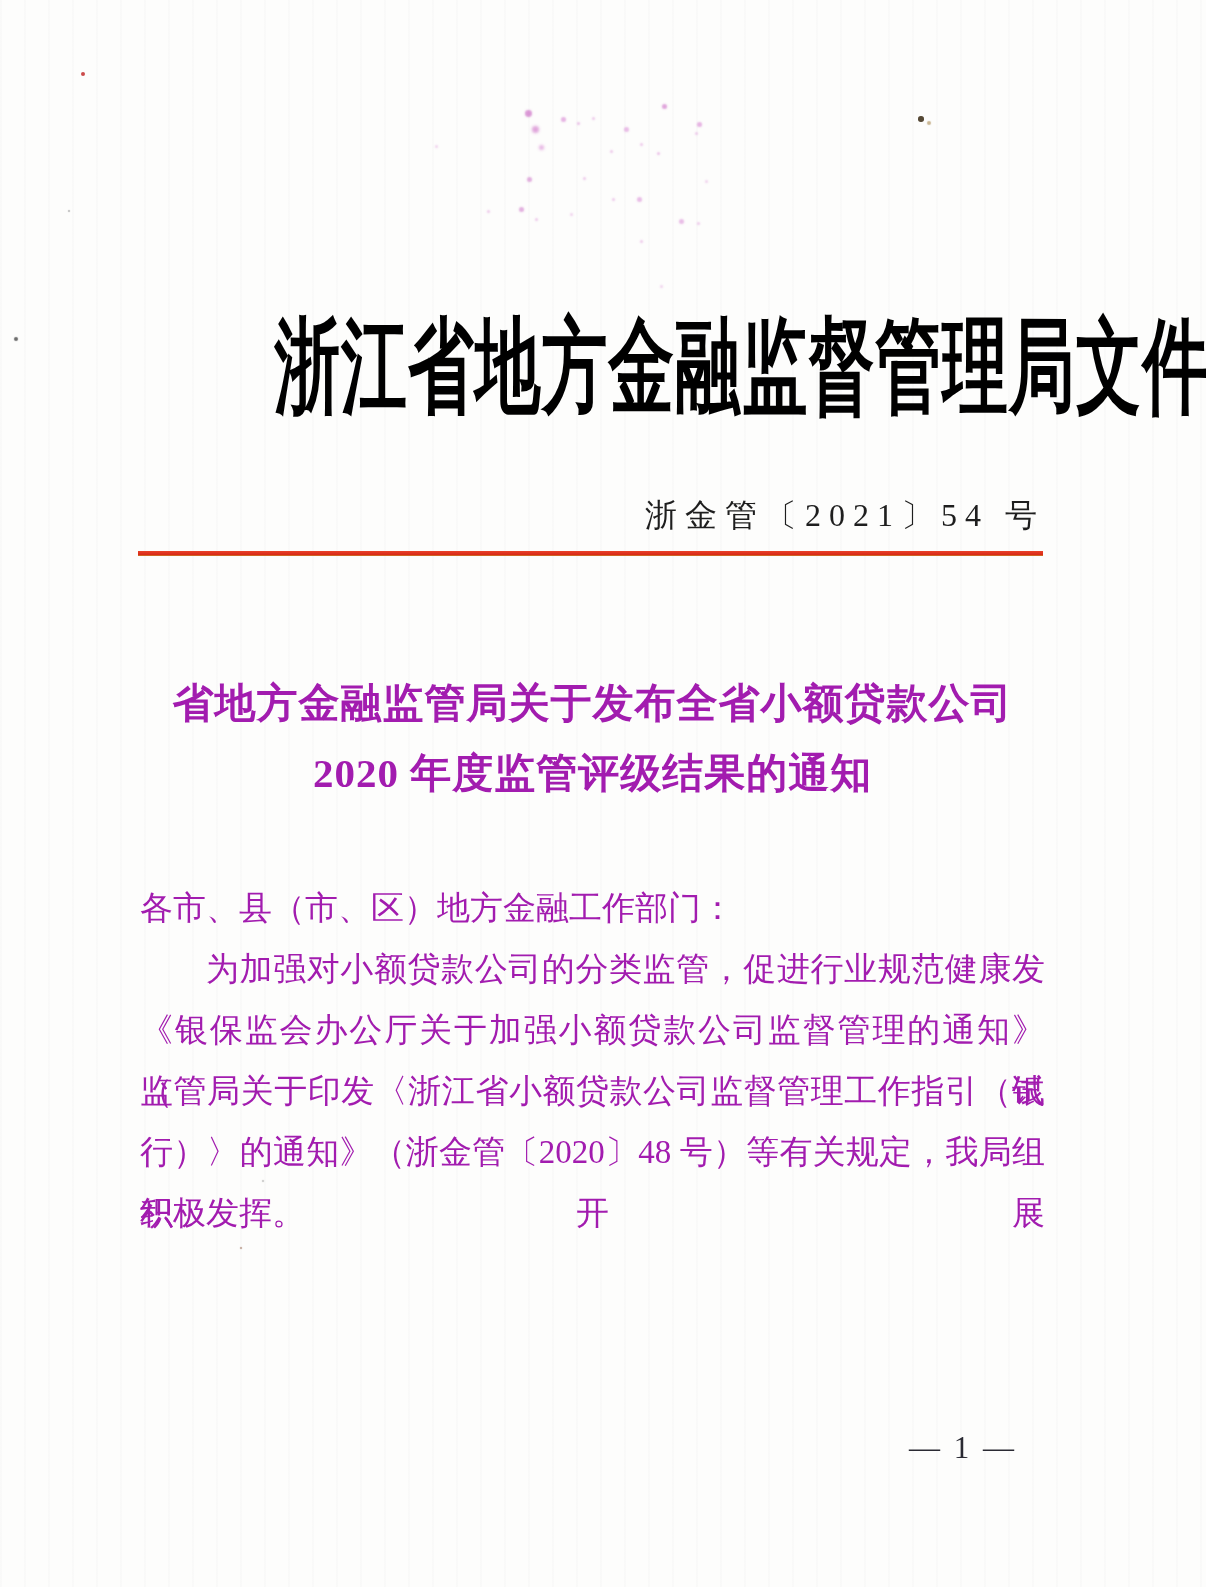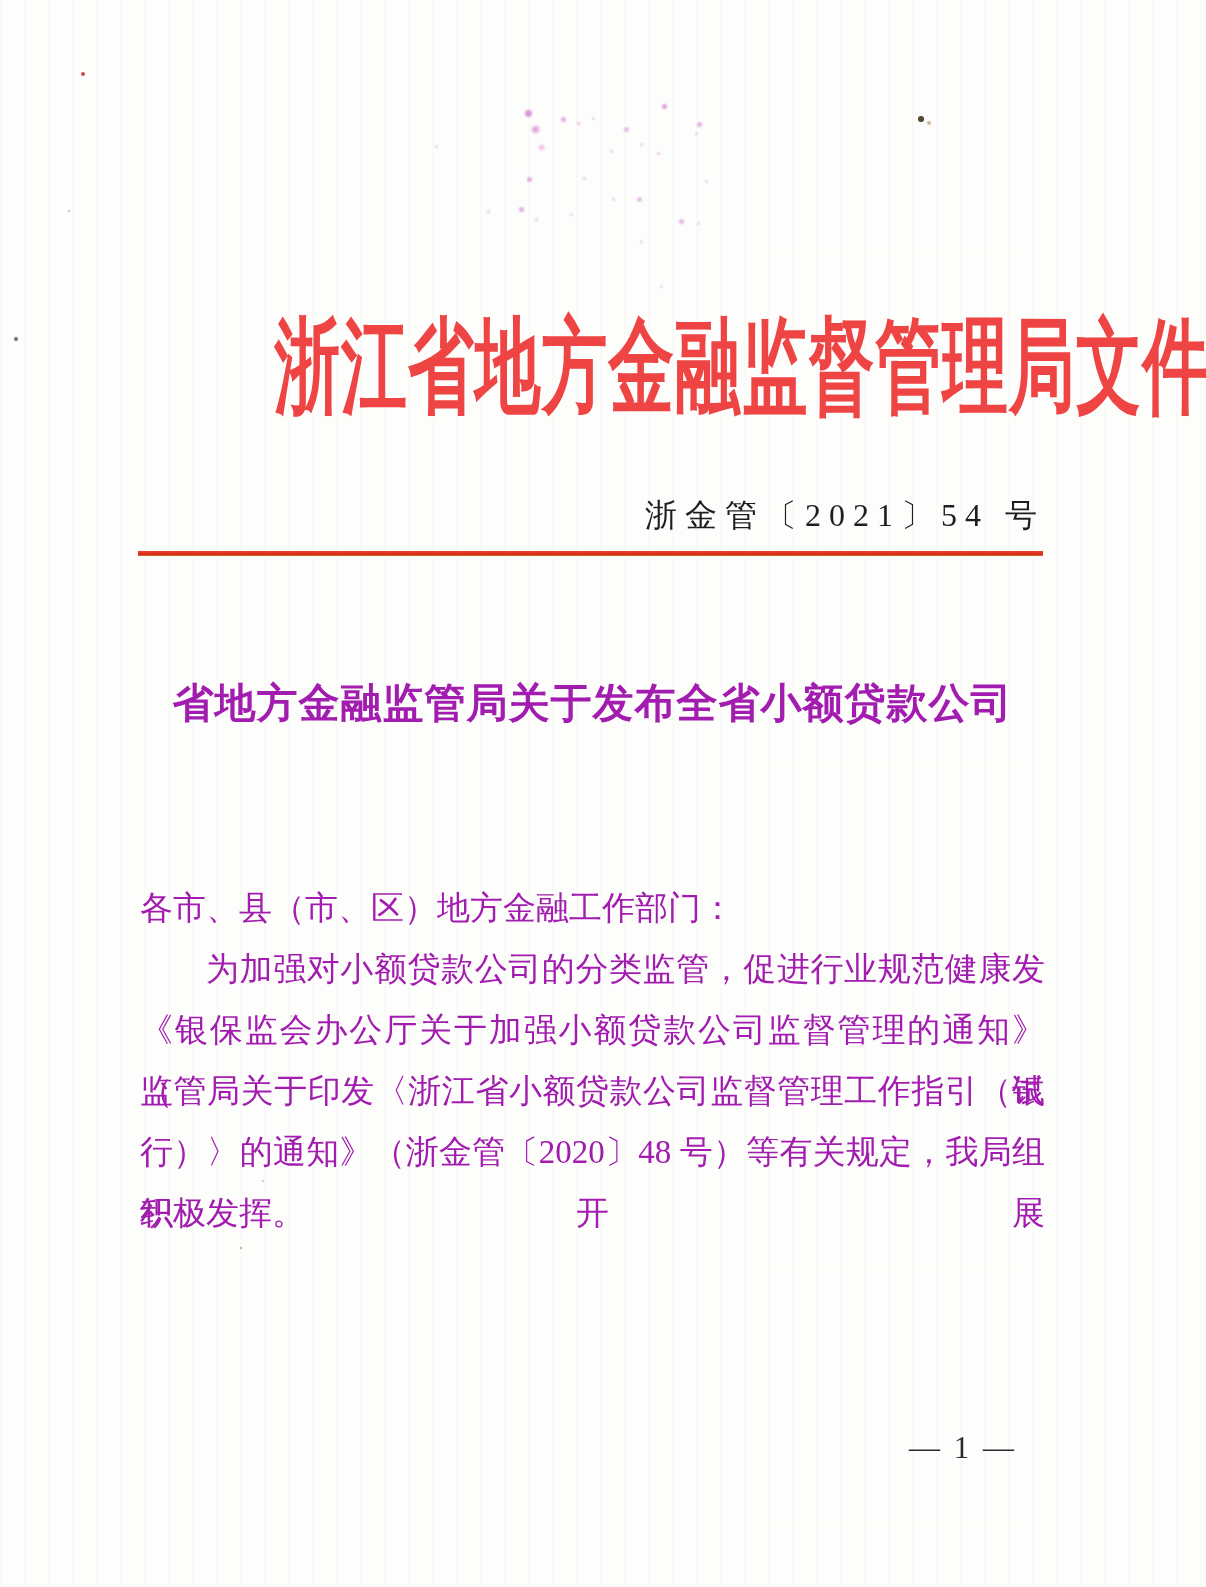--- a/index.html
+++ b/index.html
@@ -80,21 +80,21 @@
       262px 1180px 1px 0 rgba(80,80,80,.40),
       290px 1015px 1px 0 rgba(100,100,100,.35);
   }
 
   .agency-header {
     position: absolute;
     top: 312px;
     left: 0;
     width: 1190px;
     text-align: center;
-    color: #ef4444;
+    color: #000000;
     font-weight: 700;
     font-size: 104px;
     line-height: 110px;
     white-space: nowrap;
   }
   .agency-header .stretch {
     display: inline-block;
     transform: scaleX(0.63);
     transform-origin: 50% 50%;
     letter-spacing: 2px;
@@ -179,20 +179,21 @@
 <div class="agency-header">
   <span class="stretch">浙江省地方金融监督管理局文件</span>
 </div>
 
 <div class="doc-number">浙金管〔2021〕54 号</div>
 
 <div class="red-line"></div>
 
 <div class="doc-title">
   <div class="t-line">省地方金融监管局关于发布全省小额贷款公司</div>
+  <div class="t-line">2020 年度监管评级结果的通知</div>
 </div>
 
 <div class="body-text">
   <div class="line">各市、县（市、区）地方金融工作部门：</div>
   <div class="line jline indent">为加强对小额贷款公司的分类监管，促进行业规范健康发</div>
   <div class="line jline">《银保监会办公厅关于加强小额贷款公司监督管理的通知》（银</div>
   <div class="line jline">监管局关于印发〈浙江省小额贷款公司监督管理工作指引（试</div>
   <div class="line jline">行）〉的通知》（浙金管〔2020〕48 号）等有关规定，我局组织开展</div>
   <div class="line">积极发挥。</div>
 </div>

